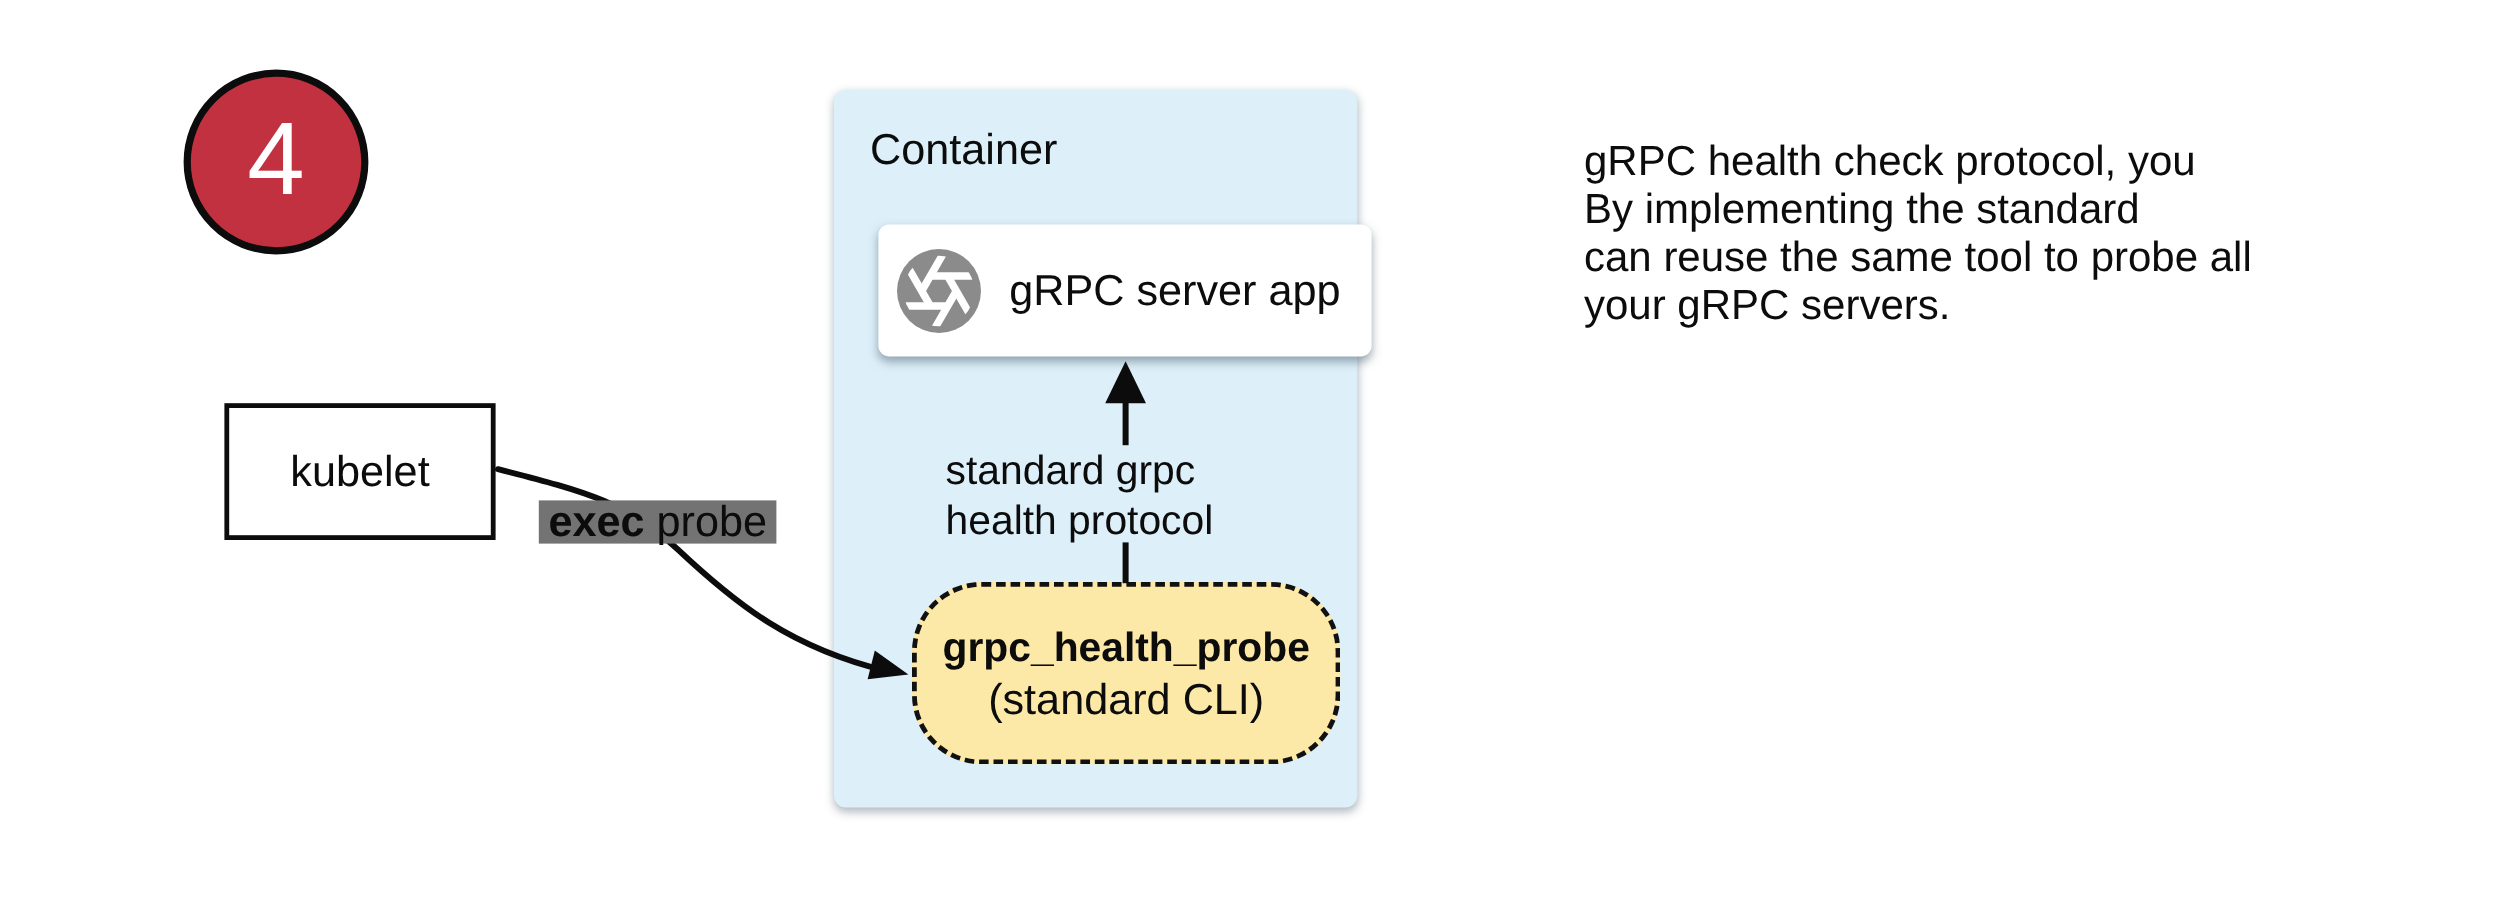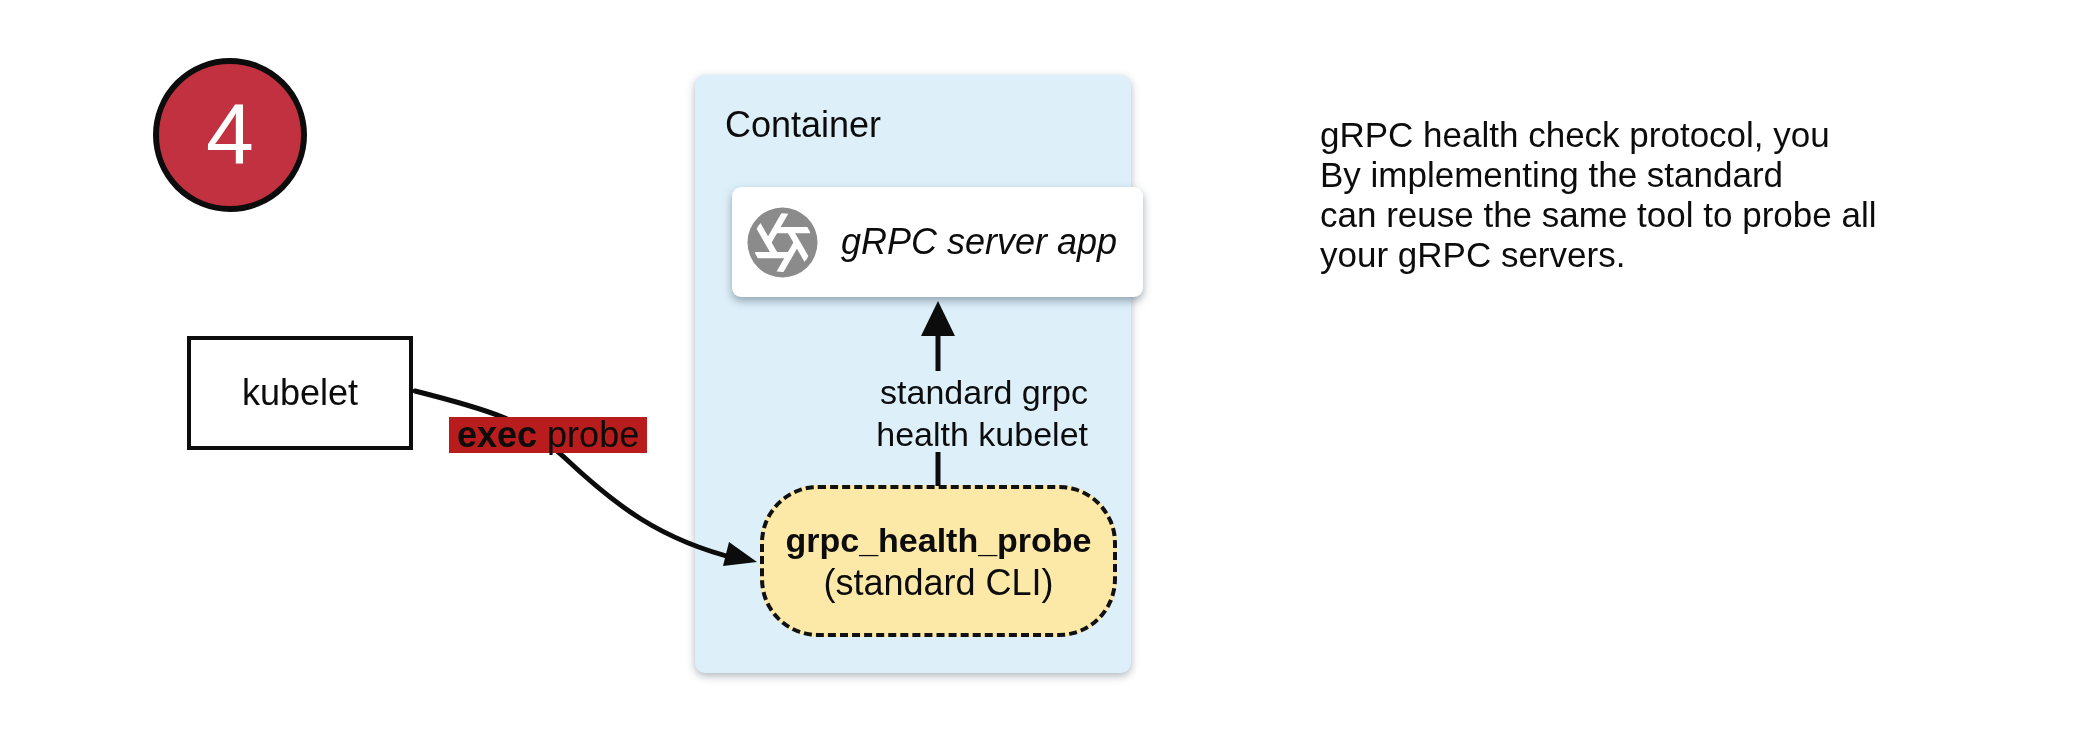--- a/index.html
+++ b/index.html
@@ -53,49 +53,49 @@
 
   
   #server-box {
     left: 37px; top: 112px; width: 411px; height: 110px;
     background: #ffffff;
     border-radius: 9px;
     box-shadow: 0 4px 8px rgba(70, 90, 105, 0.5);
     display: flex; align-items: center;
     padding-left: 13px; box-sizing: border-box;
   }
-  #server-box .label { font-size: 36px; margin-left: 21px; font-style: italic; }
+  #server-box .label { font-size: 36px; margin-left: 21px; }
 
   
   #probe-box {
     left: 65px; top: 410px; width: 357px; height: 152px;
     box-sizing: border-box;
     background: var(--color-probe, #fce9a8);
     border: 4.5px dashed #111111;
     border-radius: 58px;
     display: flex; flex-direction: column;
     align-items: center; justify-content: center;
     text-align: center;
   }
   #probe-box .name { font-size: 34px; font-weight: 700; line-height: 44px; }
   #probe-box .sub  { font-size: 36px; line-height: 42px; }
 
   
   #exec-probe-label {
     left: 449px; top: 417px;
-    background: #b91c1c;
+    background: #737373;
     padding: 0 8px;
     font-size: 36px; line-height: 36px;
     white-space: nowrap;
     text-align: right;
   }
   #exec-probe-label .b { font-weight: 700; }
   #health-protocol-label {
     left: 788px; top: 371px; width: 300px;
-    text-align: right;
+    text-align: left;
     font-size: 34px; line-height: 42px;
   }
 
   
   #note-text {
     left: 1320px; top: 115px; width: 620px;
     font-size: 35px; line-height: 40px;
   }
 
   
@@ -155,21 +155,21 @@
     <line x1="938" y1="334" x2="938" y2="371" stroke="#0c0c0c" stroke-width="5"></line>
     <polygon points="938,301 921,336 955,336" fill="#0c0c0c"></polygon>
   </svg>
 
   <div id="exec-probe-label" class="abs">
     <span class="b">exec</span><span> probe</span>
   </div>
 
   <div id="health-protocol-label" class="abs">
     <div>standard grpc</div>
-    <div>health kubelet</div>
+    <div>health protocol</div>
   </div>
 
   <div id="note-text" class="abs">
     <div>gRPC health check protocol, you</div>
     <div>By implementing the standard</div>
     <div>can reuse the same tool to probe all</div>
     <div>your gRPC servers.</div>
   </div>
 
 </div>

